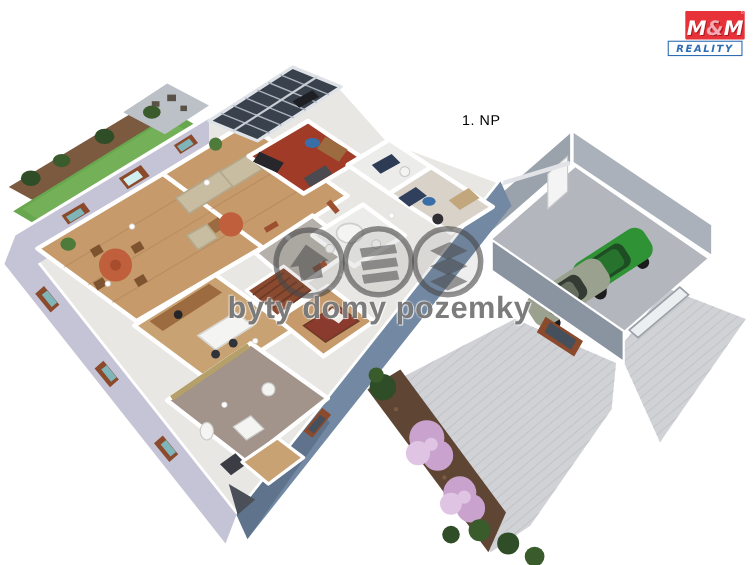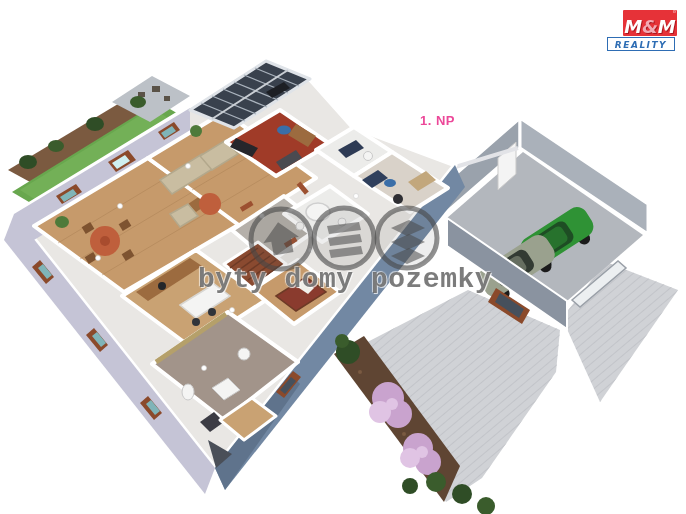--- a/index.html
+++ b/index.html
@@ -1,26 +1,26 @@
 <!DOCTYPE html>
 <html style="--logo_red: #e63238; --logo_blue: #2e6db4; --base: #e9e7e4; --wall: #ffffff; --lavender: #c5c4d6; --slate: #7288a3; --slate_dark: #55687f; --wood: #c69a6b; --wood2: #c9a273; --plank: #a87e52; --red_floor: #a03b28; --hall_floor: #b5b0aa; --bath_floor: #ececea; --taupe_floor: #a2948a; --pale_floor: #d9d2c9; --khaki: #b5a06a; --grass: #68a74e; --grass_light: #7cb65e; --path: #7b5a40; --tree: #2f4d26; --tree2: #3a5c2c; --terrace: #bcc1c7; --roof_dark: #39414d; --roof_frame: #dfe3e8; --roof_line: #aab3bd; --frame_brown: #8b4a2b; --glass_teal: #7fb4b8; --glass_dark: #46505c; --door_tc: #9c5030; --table_tc: #bf5f3c; --sofa: #c9bda1; --sofa_dark: #b3a88c; --furn_brown: #9c6b3f; --furn_dark: #26262b; --rug_blue: #3a6ea8; --bed_maroon: #8a3b2e; --stairs: #8a4a30; --stairs_line: #6d3a26; --garage_wall: #9aa2ac; --garage_wall2: #aab1ba; --garage_front: #8a93a0; --garage_floor: #b3b7bd; --drive: #d0d2d6; --drive_line: #c2c4c9; --soil: #5f4533; --flower_pink: #c9a3ce; --flower_light: #e0c4e4; --car_green: #2f9235; --car_green_dark: #1e4d24; --car_olive: #9aa18e; --car_window: #333b33; --wheel: #1b1b1b; --fixture: #f4f4f3; --wm_gray: rgba(72,72,72,0.6);"><head>
 <meta charset="utf-8">
 <style>
   html,body{margin:0;padding:0;background:#fff;}
   body{width:686px;height:514px;position:relative;overflow:hidden;
        font-family:"Liberation Sans",sans-serif;}
   #scene{position:absolute;left:0;top:0;width:686px;height:514px;}
   
-  .floor-label{position:absolute;left:420px;top:113px;font-size:13px;font-weight:bold;
-      color:#ec4899;letter-spacing:.5px;}
+  .floor-label{position:absolute;left:420px;top:102px;font-size:13px;font-weight:normal;
+      color:#000000;letter-spacing:.5px;}
   
   .wm{position:absolute;left:0;top:0;width:686px;height:514px;pointer-events:none;}
   .wm-icons{position:absolute;left:243px;top:200px;}
   .wm-text{position:absolute;left:345px;top:264px;transform:translateX(-50%);
-      font-family:Liberation Mono, monospace;font-weight:bold;font-size:28px;
+      font-family:Liberation Sans, sans-serif;font-weight:bold;font-size:28px;
       color:rgba(74,74,74,.72);letter-spacing:.5px;white-space:nowrap;
       text-shadow:0 0 2px rgba(255,255,255,.9),1px 1px 0 rgba(255,255,255,.65),-1px -1px 0 rgba(255,255,255,.45);}
   
   .logo{position:absolute;left:607px;top:10px;width:70px;}
   .logo-red{position:relative;margin-left:16px;width:54px;height:26px;background:var(--logo_red,#e63238);
       display:flex;align-items:flex-end;justify-content:center;border-radius:1px;}
   .logo-red .mm{font-family:"DejaVu Sans",sans-serif;font-weight:bold;font-style:italic;
       font-size:18px;line-height:1;color:#fff;text-shadow:1px 1px 0 rgba(120,0,10,.55);}
   .logo-red .amp{color:#f2aab4;}
   .logo-holding{position:absolute;right:1px;top:3px;font-size:6px;transform:scale(.55) rotate(90deg);

